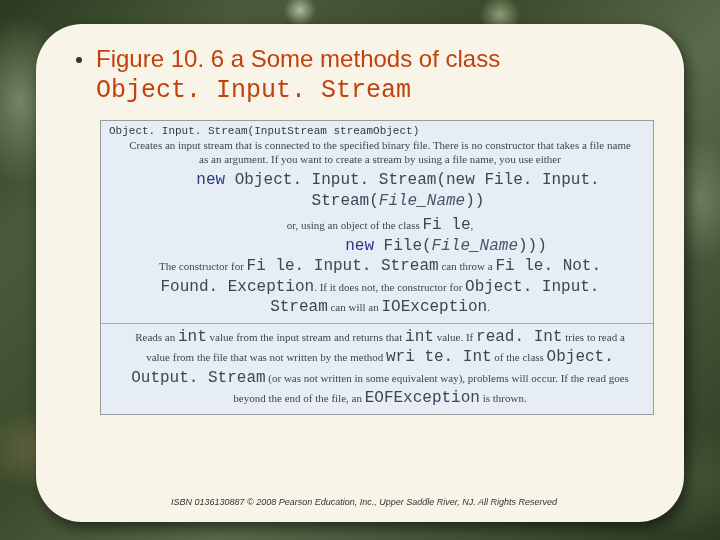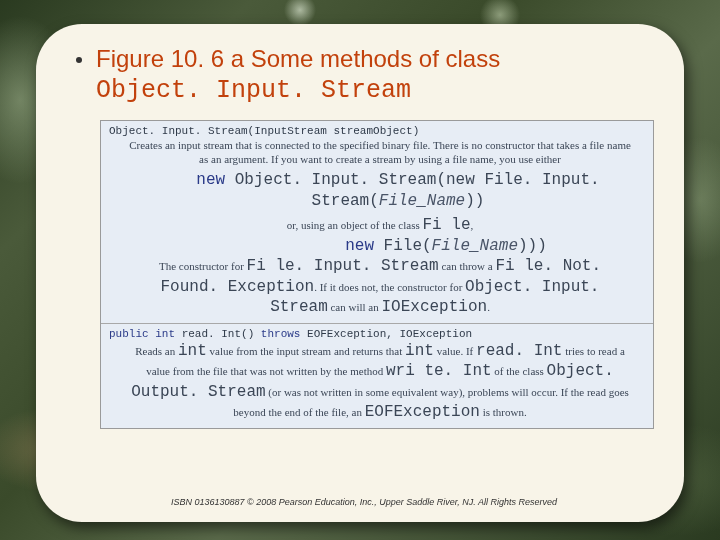--- a/index.html
+++ b/index.html
@@ -127,23 +127,20 @@
       </div>
       <div class="serif-body" style="padding-left:150px; ">
         <span class="mono kw-blue">new </span><span class="mono">File(</span><span class="mono ital">File_Name</span><span class="mono">)))</span>
       </div>
       <div class="serif-body">
         <span>The constructor for </span><span class="mono">Fi le. Input. Stream</span><span> can throw a </span><span class="mono">Fi le. Not. Found. Exception</span><span>. If it does not, the constructor for </span><span class="mono">Object. Input. Stream</span><span> can will an </span><span class="mono">IOException</span><span>.</span>
       </div>
     </div>
 
     <div class="fig-sec">
-      <div class="sig">
-        <span class="kw-blue">public int </span><span>read. Int() </span><span class="kw-blue">throws </span><span>EOFException, IOException</span>
-      </div>
       <div class="serif-body">
         <span>Reads an </span><span class="mono">int</span><span> value from the input stream and returns that </span><span class="mono">int</span><span> value. If </span><span class="mono">read. Int</span><span> tries to read a value from the file that was not written by the method </span><span class="mono">wri te. Int</span><span> of the class </span><span class="mono">Object. Output. Stream</span><span> (or was not written in some equivalent way), problems will occur. If the read goes beyond the end of the file, an </span><span class="mono">EOFException</span><span> is thrown.</span>
       </div>
     </div>
 
   </div>
 
   <div class="footer">
     <div class="line2">ISBN 0136130887 © 2008 Pearson Education, Inc., Upper Saddle River, NJ. All Rights Reserved</div>
   </div>

